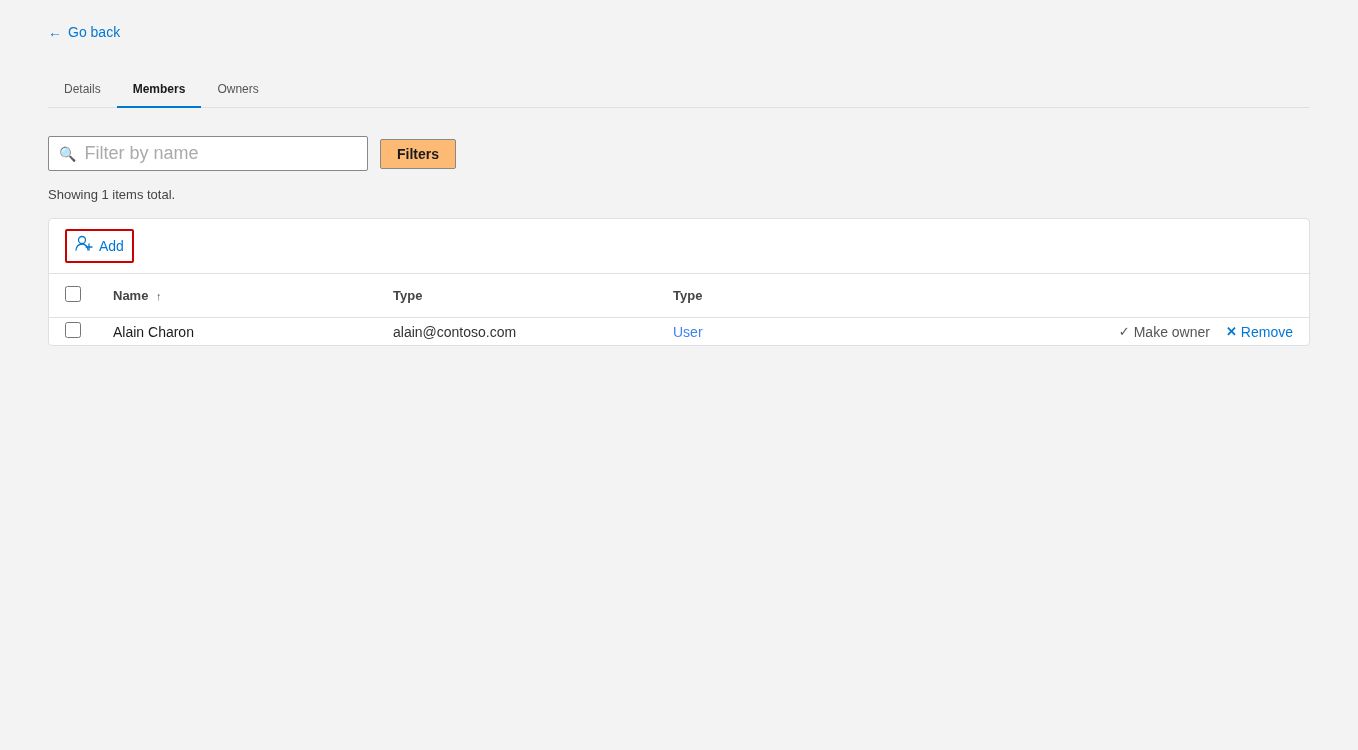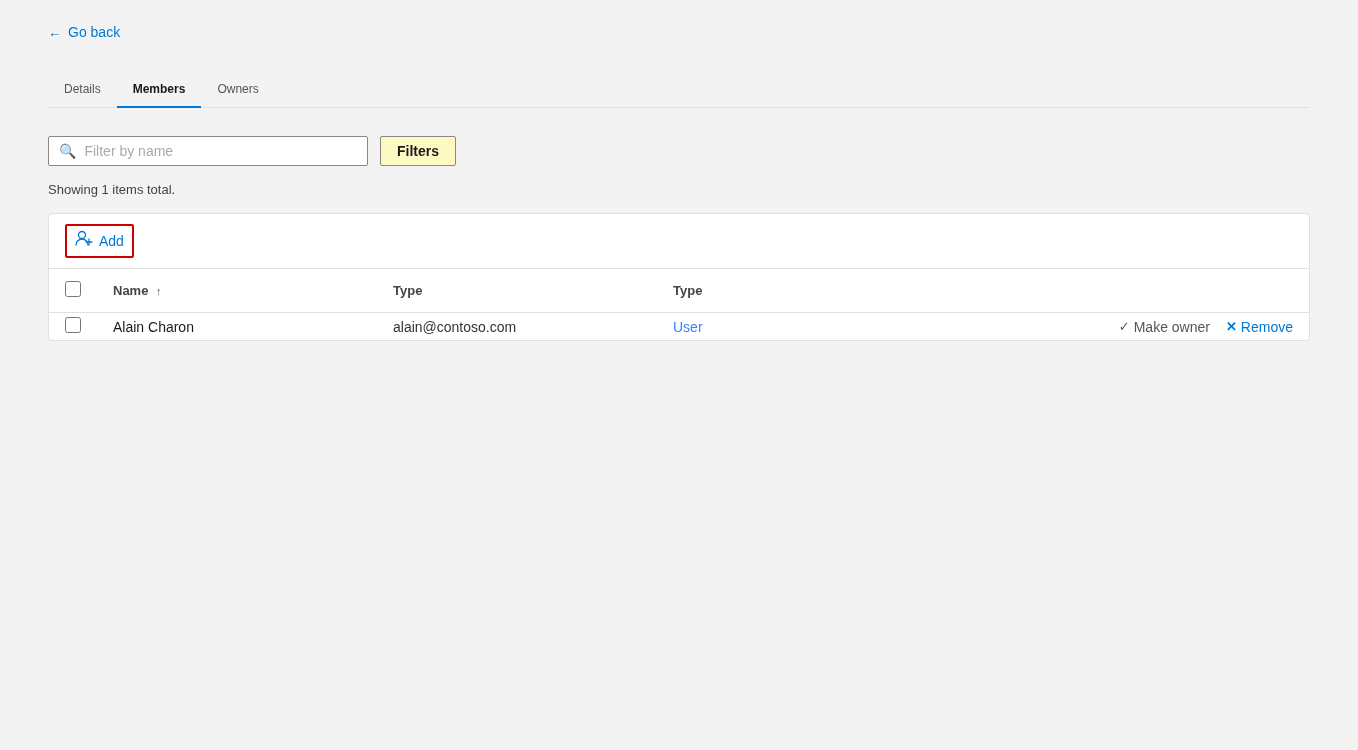--- a/index.html
+++ b/index.html
@@ -82,34 +82,34 @@
 
     .search-icon {
       color: #555;
       font-size: 14px;
       flex-shrink: 0;
     }
 
     .search-input {
       border: none;
       outline: none;
-      font-size: 14px;
+      font-size: 18px;
       color: #aaa;
       width: 100%;
       background: transparent;
     }
 
     .search-input::placeholder {
       color: #aaa;
     }
 
     .filters-button {
       padding: 6px 16px;
       border: 1px solid #8a8886;
-      background: #fef9c3;
+      background: #fdba74;
       border-radius: 2px;
       font-size: 14px;
       font-weight: 600;
       color: #1a1a1a;
       cursor: pointer;
     }
 
     .showing-count {
       font-size: 13px;
       color: #444;

